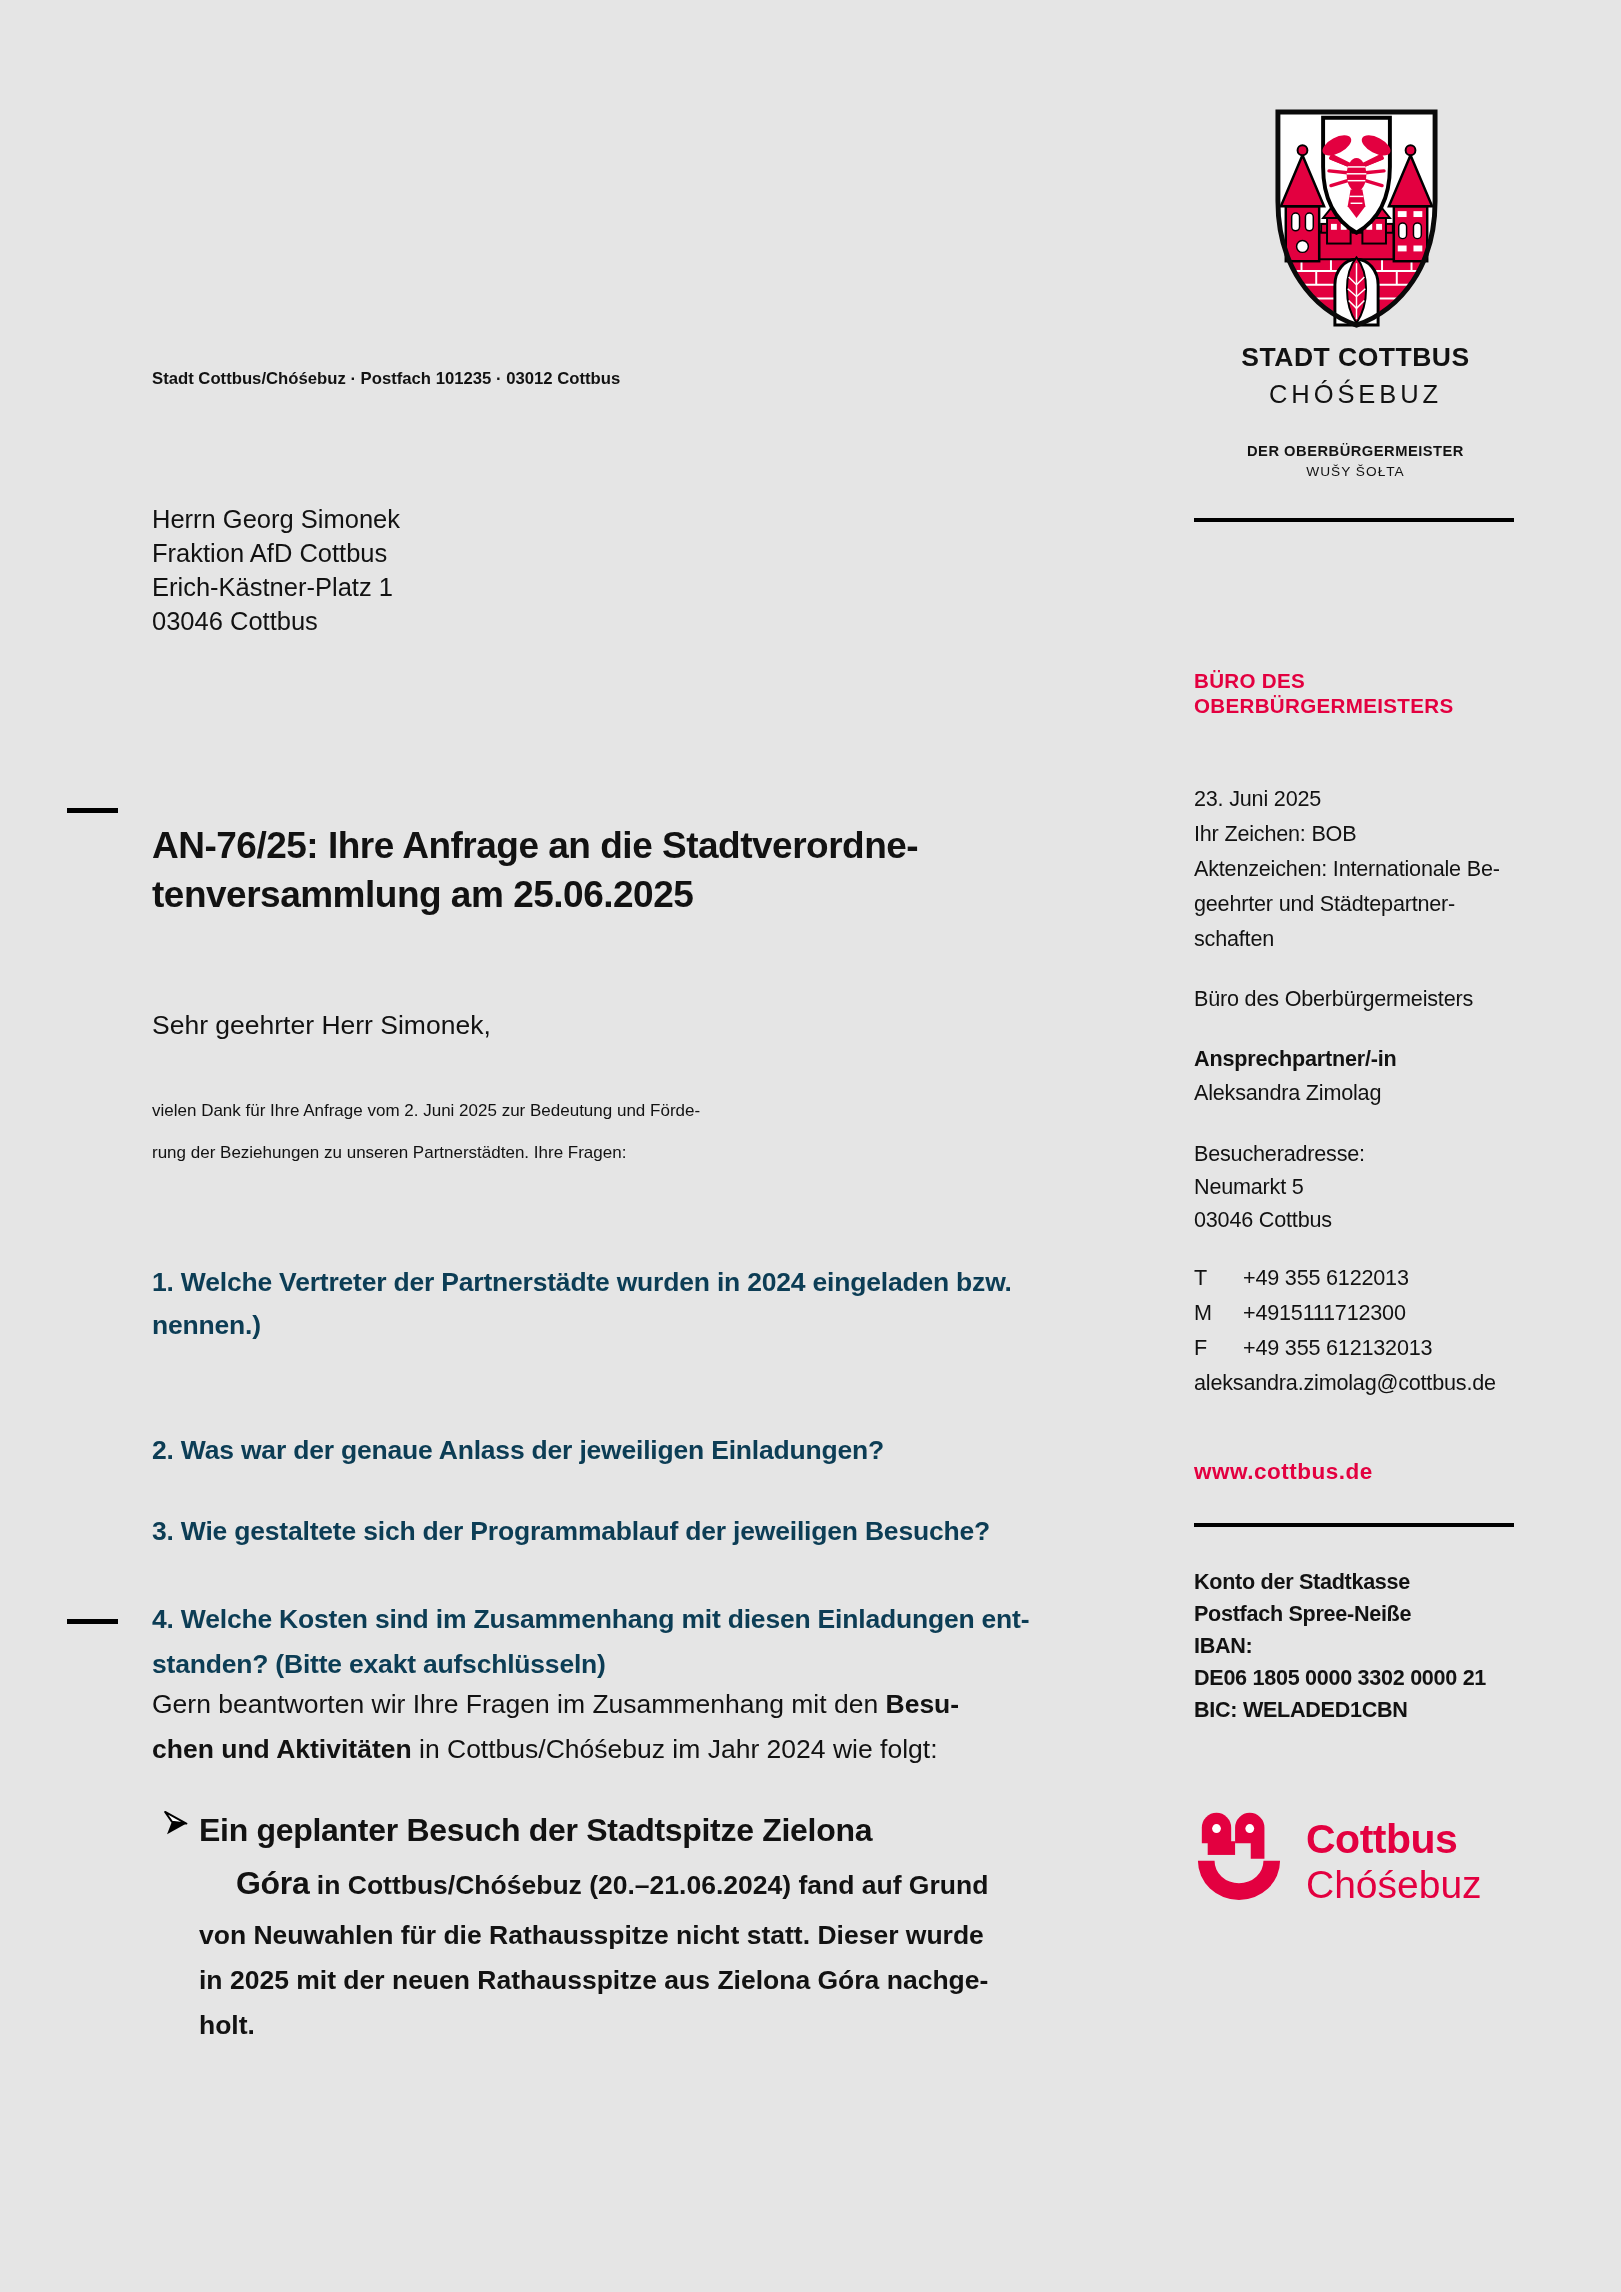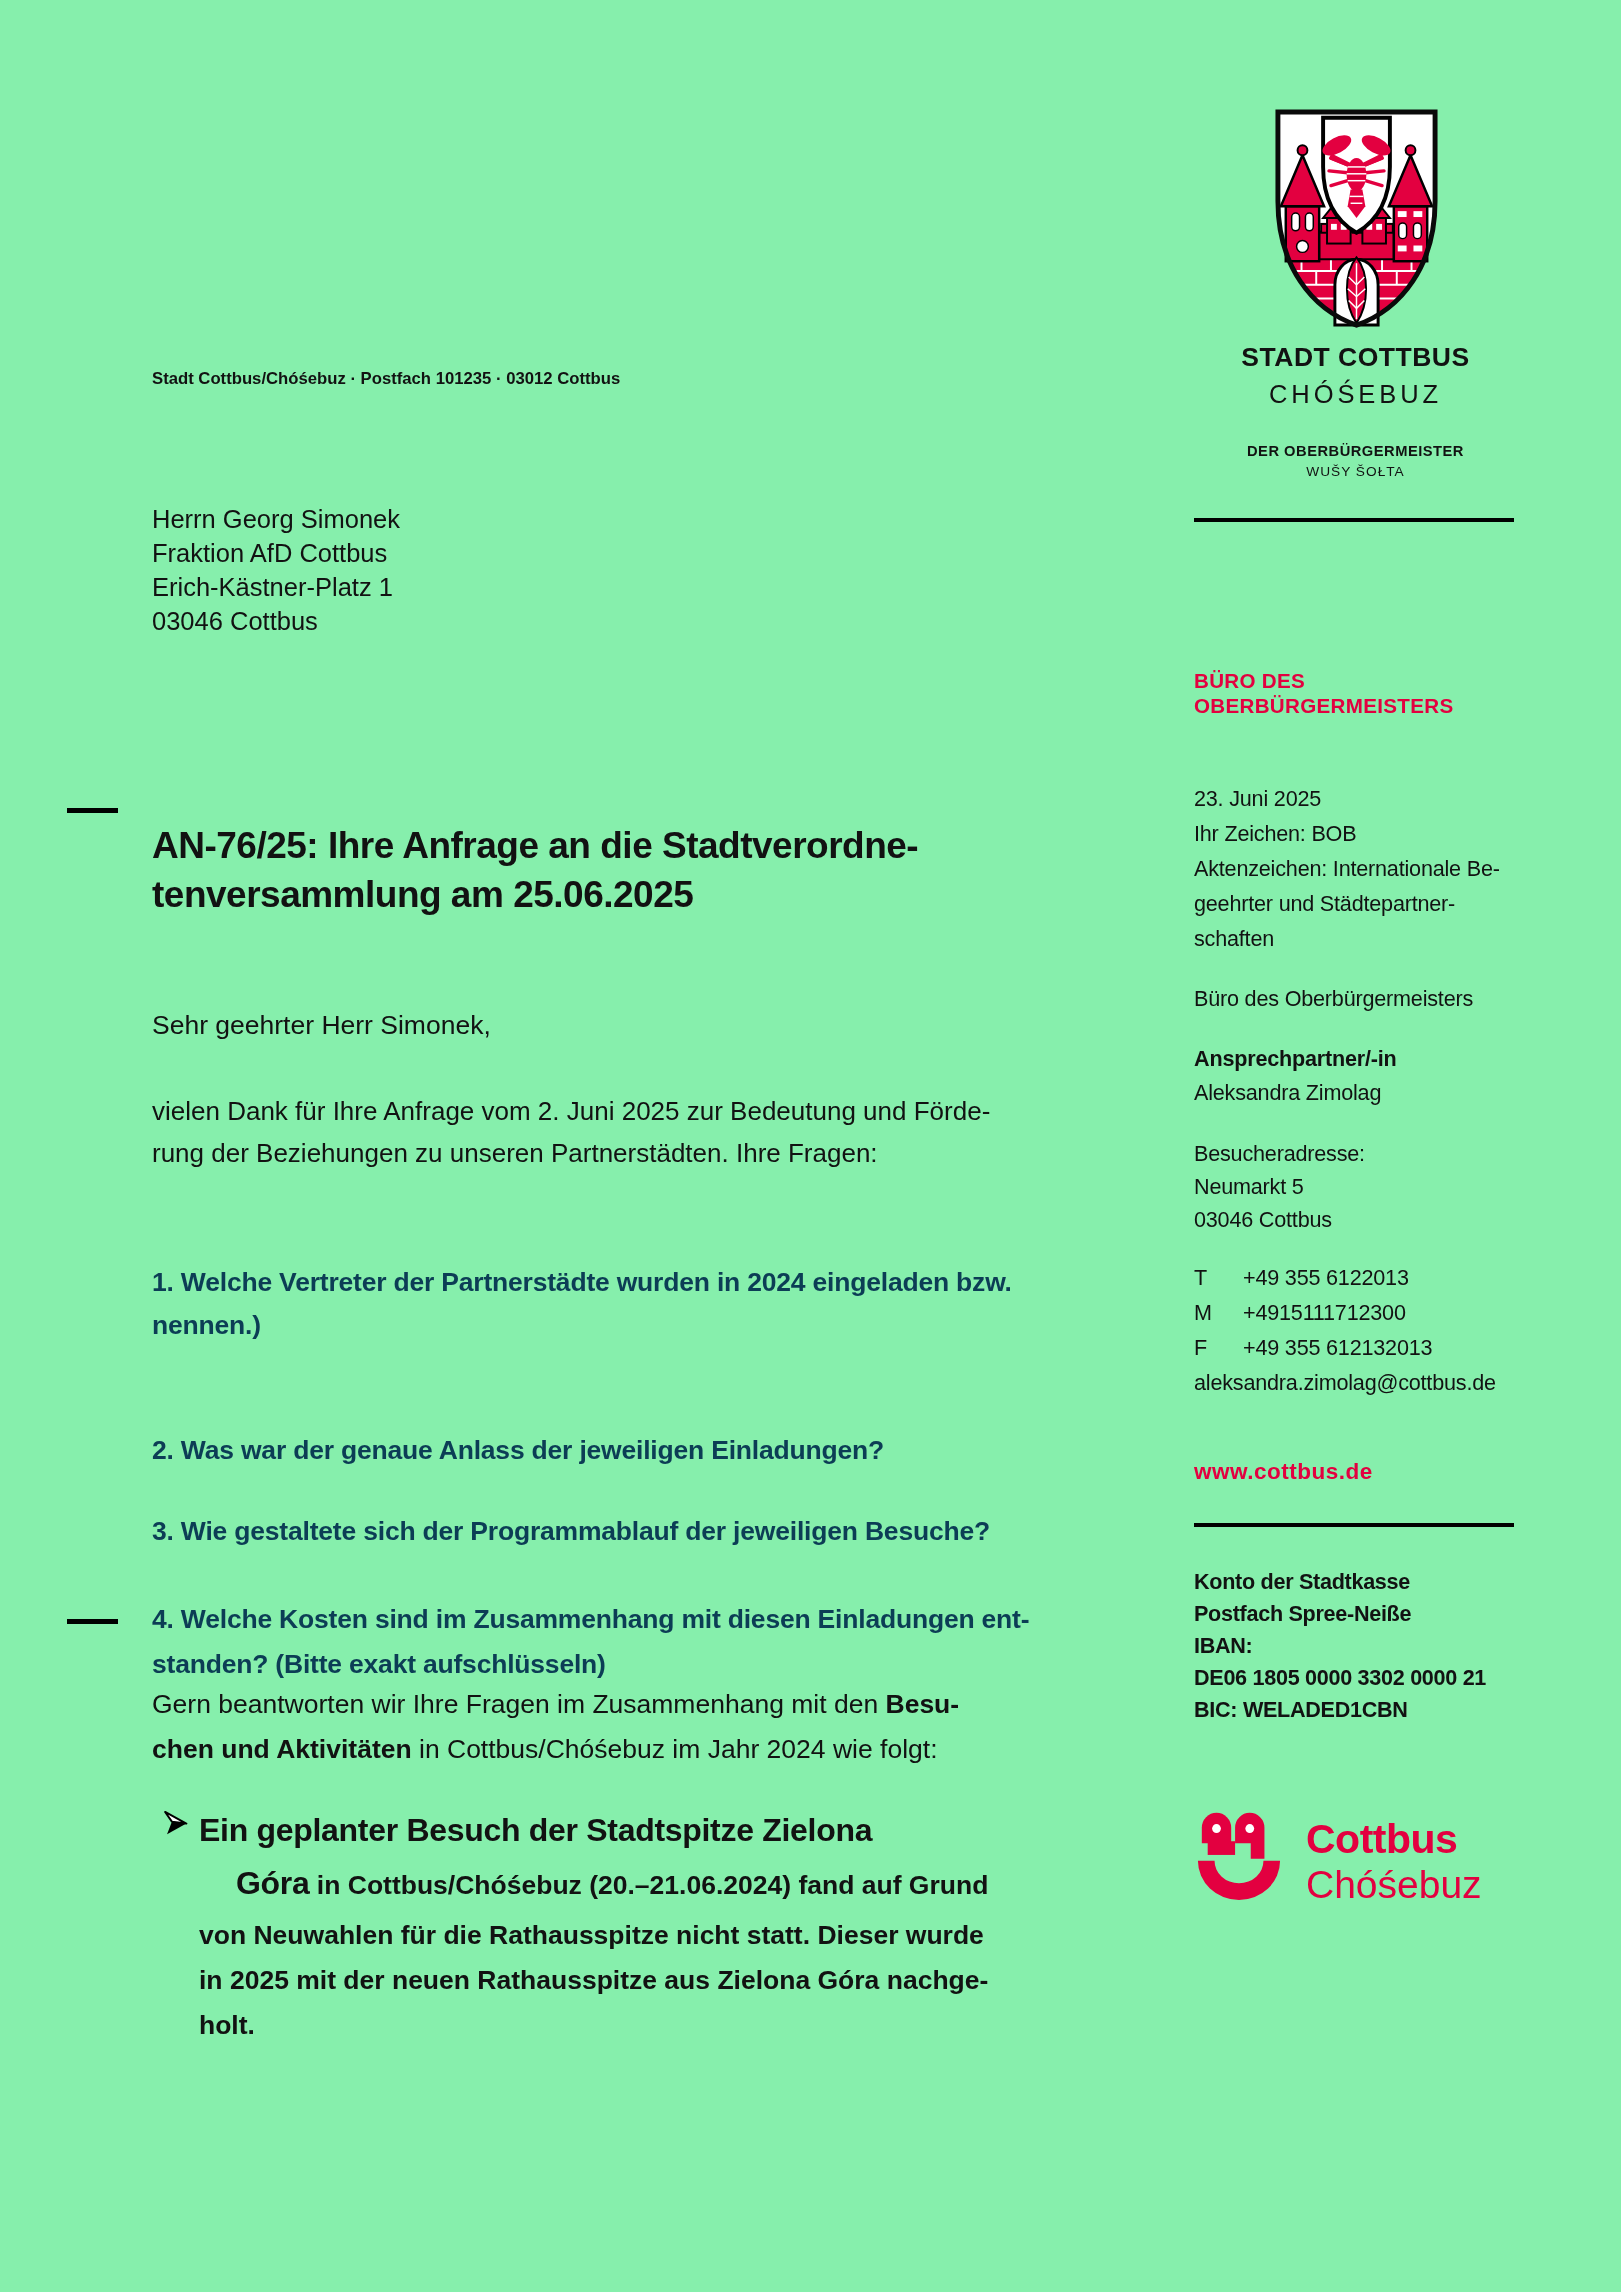--- a/index.html
+++ b/index.html
@@ -4,35 +4,35 @@
 <style>
   :root{
     --red:#e30040;
     --teal:#0c3d55;
     --ink:#121212;
   }
   html,body{margin:0;padding:0;background:#ffffff;}
   .page{
     position:relative;
     width:1621px;height:2293px;
-    background:#86efac;
+    background:#e5e5e5;
     font-family:"Liberation Sans",sans-serif;
     color:var(--ink);
     overflow:hidden;
   }
   .abs{position:absolute;white-space:nowrap;}
   
   .sender-line{left:152px;top:369px;font-size:16.7px;font-weight:700;letter-spacing:0;}
   .recipient{left:152px;top:502px;font-size:25.5px;line-height:34px;font-weight:400;}
   .fold{position:absolute;left:67px;width:51px;height:4.9px;background:#000;}
   .fold-1{top:808px;}
   .fold-2{top:1619px;}
   .subject{left:152px;top:821px;font-size:37px;line-height:49px;font-weight:700;letter-spacing:-0.5px;}
   .salutation{left:152px;top:1010px;font-size:26.5px;}
-  .intro{left:152px;top:1090px;font-size:26px;line-height:42px;}
+  .intro{left:152px;top:1090px;font-size:17px;line-height:42px;}
   .question{left:152px;font-size:26.5px;line-height:43px;font-weight:700;color:var(--teal);letter-spacing:-0.2px;margin-top:42px;}
   .q1{top:1219px;}
   .q2{top:1387px;}
   .q3{top:1468px;}
   .q4{top:1555px;line-height:45px;}
   .answer-intro{left:152px;top:1682px;font-size:26.5px;line-height:45px;}
   .answer-intro .b{font-weight:700;}
   .bullet-marker{left:163px;top:1811px;}
   .bullet-text{left:199px;top:1805px;font-weight:700;}
   .bullet-text .bl1{font-size:32px;line-height:51px;letter-spacing:-0.3px;}

